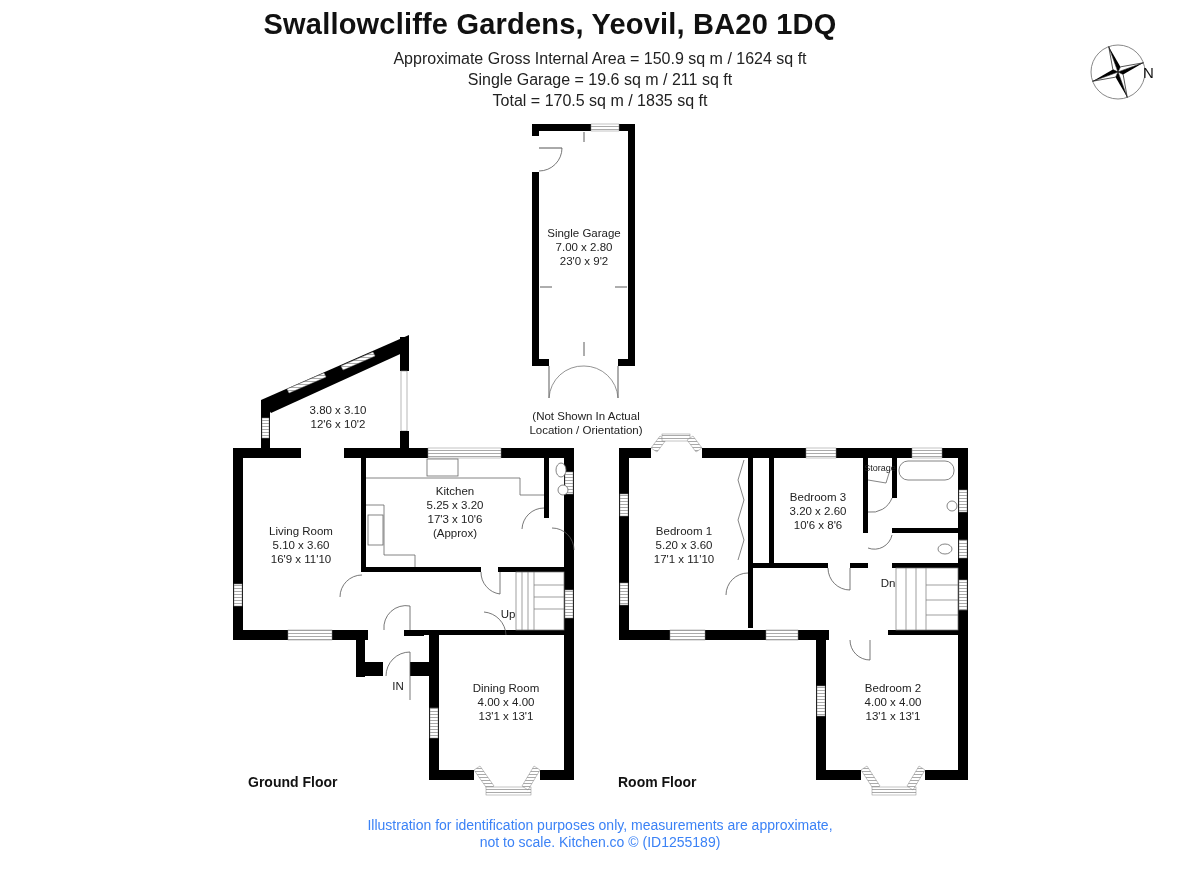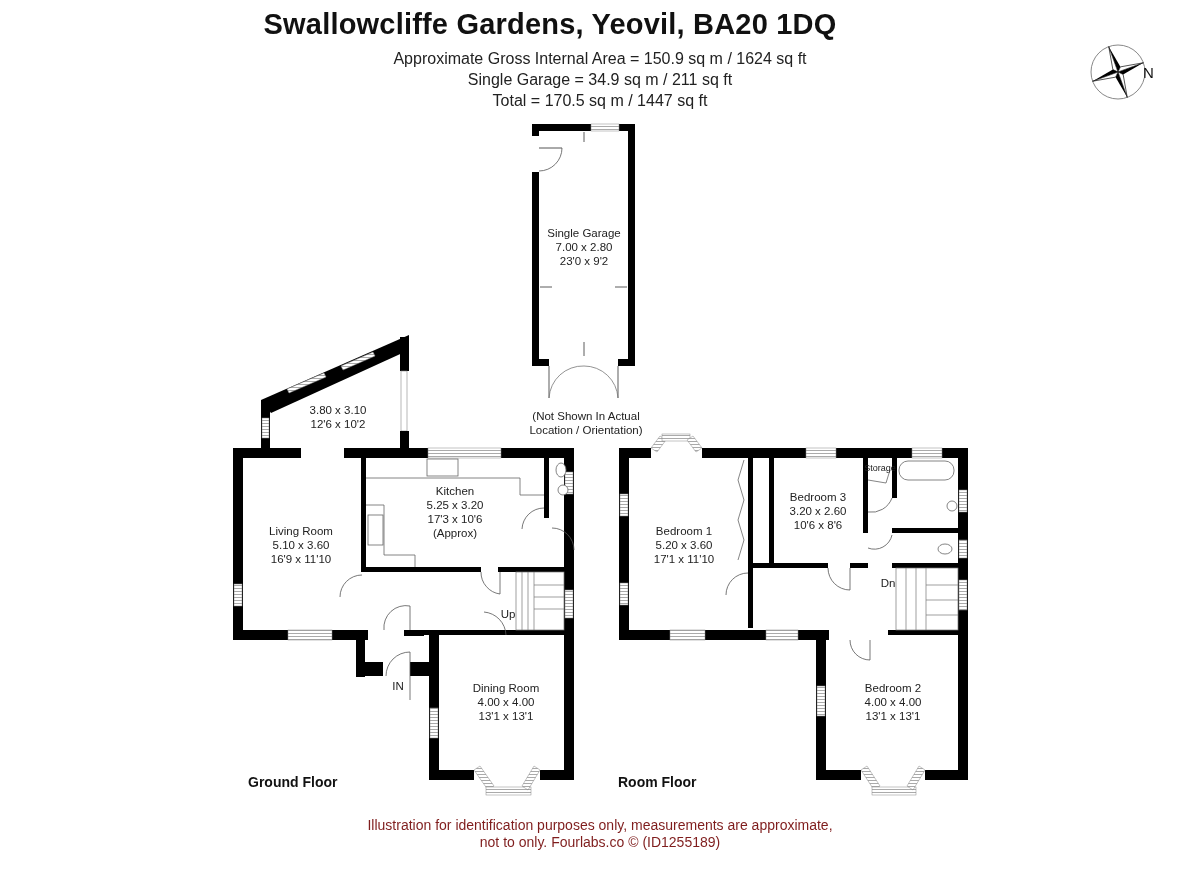--- a/index.html
+++ b/index.html
@@ -5,29 +5,29 @@
   html, body { margin:0; padding:0; background:#ffffff; }
   body { width:1200px; height:873px; position:relative; overflow:hidden; font-family:"Liberation Sans", sans-serif; color:#111; }
   .title { position:absolute; left:0; width:1100px; top:8px; text-align:center; font-weight:bold; font-size:29px; letter-spacing:0.2px; }
   .sub { position:absolute; left:0; width:1200px; text-align:center; font-size:16px; color:#222; }
   .compass { position:absolute; left:1088px; top:42px; width:60px; height:60px; }
   .compass-n { position:absolute; left:1143px; top:64px; font-size:15px; }
   svg.plan { position:absolute; left:0; top:0; }
   .lbl { font-family:"Liberation Sans", sans-serif; font-size:11.5px; fill:#222; text-anchor:middle; }
   .lbl-sm { font-family:"Liberation Sans", sans-serif; font-size:9px; fill:#222; text-anchor:middle; }
   .floor { position:absolute; font-weight:bold; font-size:14px; }
-  .footer { position:absolute; left:0; width:1200px; text-align:center; font-size:14px; color:#7f1d1d; }
+  .footer { position:absolute; left:0; width:1200px; text-align:center; font-size:14px; color:#3b82f6; }
 </style>
 </head>
 <body>
 
 <div class="title">Swallowcliffe Gardens, Yeovil, BA20 1DQ</div>
 <div class="sub" style="top:50px">Approximate Gross Internal Area = 150.9 sq m / 1624 sq ft</div>
-<div class="sub" style="top:71px">Single Garage = 34.9 sq m / 211 sq ft</div>
-<div class="sub" style="top:92px">Total = 170.5 sq m / 1447 sq ft</div>
+<div class="sub" style="top:71px">Single Garage = 19.6 sq m / 211 sq ft</div>
+<div class="sub" style="top:92px">Total = 170.5 sq m / 1835 sq ft</div>
 
 <svg class="compass" viewBox="0 0 60 60">
   <circle cx="30" cy="30" r="27" fill="none" stroke="#888" stroke-width="1"></circle>
   <g transform="rotate(-20 30 30)">
     <polygon points="30,3 34,26 30,30" fill="#000"></polygon>
       <polygon points="30,3 26,26 30,30" fill="#fff" stroke="#000" stroke-width="0.6"></polygon>
     <polygon points="57,30 34,34 30,30" fill="#000"></polygon>
       <polygon points="57,30 34,26 30,30" fill="#fff" stroke="#000" stroke-width="0.6"></polygon>
     <polygon points="30,57 26,34 30,30" fill="#000"></polygon>
       <polygon points="30,57 34,34 30,30" fill="#fff" stroke="#000" stroke-width="0.6"></polygon>
@@ -228,13 +228,13 @@
     <text class="lbl" x="893" y="692">Bedroom 2</text>
     <text class="lbl" x="893" y="706">4.00 x 4.00</text>
     <text class="lbl" x="893" y="720">13'1 x 13'1</text>
   </g>
 </svg>
 
 <div class="floor" style="left:248px; top:774px">Ground Floor</div>
 <div class="floor" style="left:618px; top:774px">Room Floor</div>
 
 <div class="footer" style="top:817px">Illustration for identification purposes only, measurements are approximate,</div>
-<div class="footer" style="top:834px">not to only. Fourlabs.co © (ID1255189)</div>
+<div class="footer" style="top:834px">not to scale. Kitchen.co © (ID1255189)</div>
 
 </body></html>

